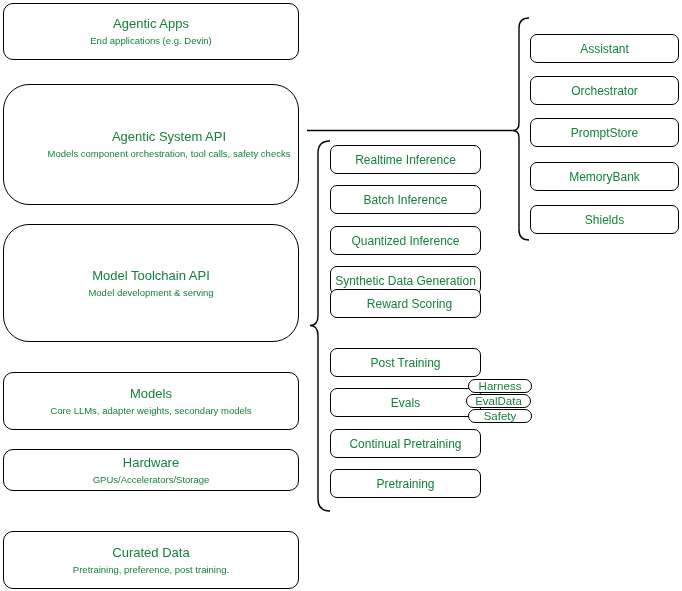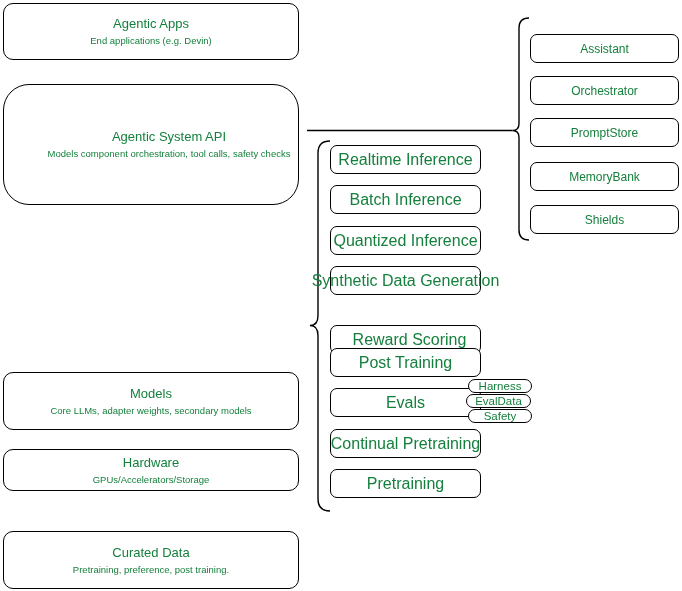--- a/index.html
+++ b/index.html
@@ -12,21 +12,21 @@
     box-sizing:border-box; display:flex; flex-direction:column;
     align-items:center; justify-content:center; text-align:center; z-index:2;
   }
   .lbox { left:3px; width:296px; }
   .lbox .title { font-size:13px; line-height:15px; }
   .lbox .sub { font-size:9.5px; line-height:12px; margin-top:4px; }
   .r10 { border-radius:10px; }
   .r24 { border-radius:26px; }
   .mbox {
     left:330px; width:151px; height:29px; border-radius:7px;
-    font-size:16px; white-space:nowrap;
+    font-size:12px; white-space:nowrap;
   }
   .rbox {
     left:530px; width:149px; height:29px; border-radius:7px;
     font-size:12px; white-space:nowrap;
   }
   .pill {
     position:absolute; background:#ffffff; border:1.5px solid #000000;
     border-radius:8px; box-sizing:border-box; z-index:5;
     display:flex; align-items:center; justify-content:center;
     font-size:11.5px; white-space:nowrap;
@@ -47,41 +47,45 @@
   <div class="box lbox r10" style="top:3px; height:57px;">
     <div class="title">Agentic Apps</div>
     <div class="sub">End applications (e.g. Devin)</div>
   </div>
 
   <div class="box lbox r24" style="top:84px; height:121px;padding-left:36px;">
     <div class="title">Agentic System API</div>
     <div class="sub">Models component orchestration, tool calls, safety checks</div>
   </div>
 
+  <div class="box lbox r24" style="top:224px; height:118px;">
+    <div class="title">Model Toolchain API</div>
+    <div class="sub">Model development &amp; serving</div>
+  </div>
 
   <div class="box lbox r10" style="top:372px; height:58px;">
     <div class="title">Models</div>
     <div class="sub">Core LLMs, adapter weights, secondary models</div>
   </div>
 
   <div class="box lbox r10" style="top:449px; height:42px;">
     <div class="title">Hardware</div>
     <div class="sub">GPUs/Accelerators/Storage</div>
   </div>
 
   <div class="box lbox r10" style="top:531px; height:58px;">
     <div class="title">Curated Data</div>
     <div class="sub">Pretraining, preference, post training.</div>
   </div>
 
   <div class="box mbox" style="top:145px;">Realtime Inference</div>
   <div class="box mbox" style="top:185px;">Batch Inference</div>
   <div class="box mbox" style="top:226px;">Quantized Inference</div>
   <div class="box mbox" style="top:266px;">Synthetic Data Generation</div>
-  <div class="box mbox" style="top:325px;padding-left:8px;">Reward Scoring</div>
+  <div class="box mbox" style="top:289px;padding-left:8px;">Reward Scoring</div>
   <div class="box mbox" style="top:348px;">Post Training</div>
   <div class="box mbox" style="top:388px;">Evals</div>
   <div class="box mbox" style="top:429px;">Continual Pretraining</div>
   <div class="box mbox" style="top:469px;">Pretraining</div>
 
   <div class="pill" style="left:468px; top:379px; width:64px; height:14px;">Harness</div>
   <div class="pill" style="left:466px; top:394px; width:65px; height:14px;text-align:right;">EvalData</div>
   <div class="pill" style="left:468px; top:409px; width:64px; height:14px;">Safety</div>
 
   <div class="box rbox" style="top:34px;">Assistant</div>

